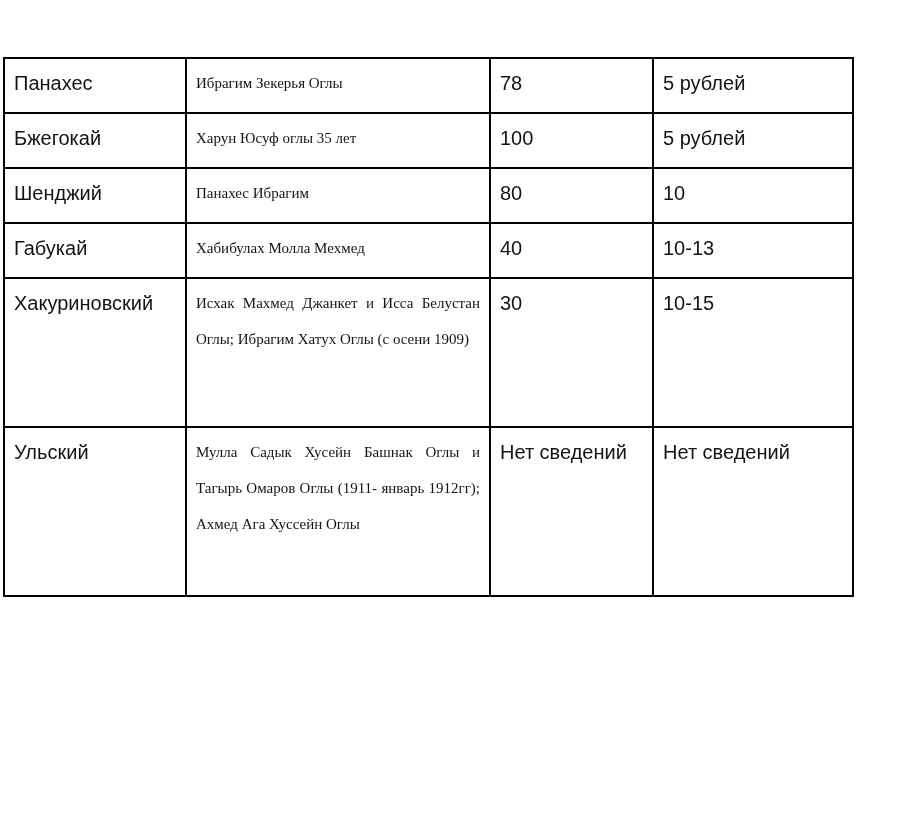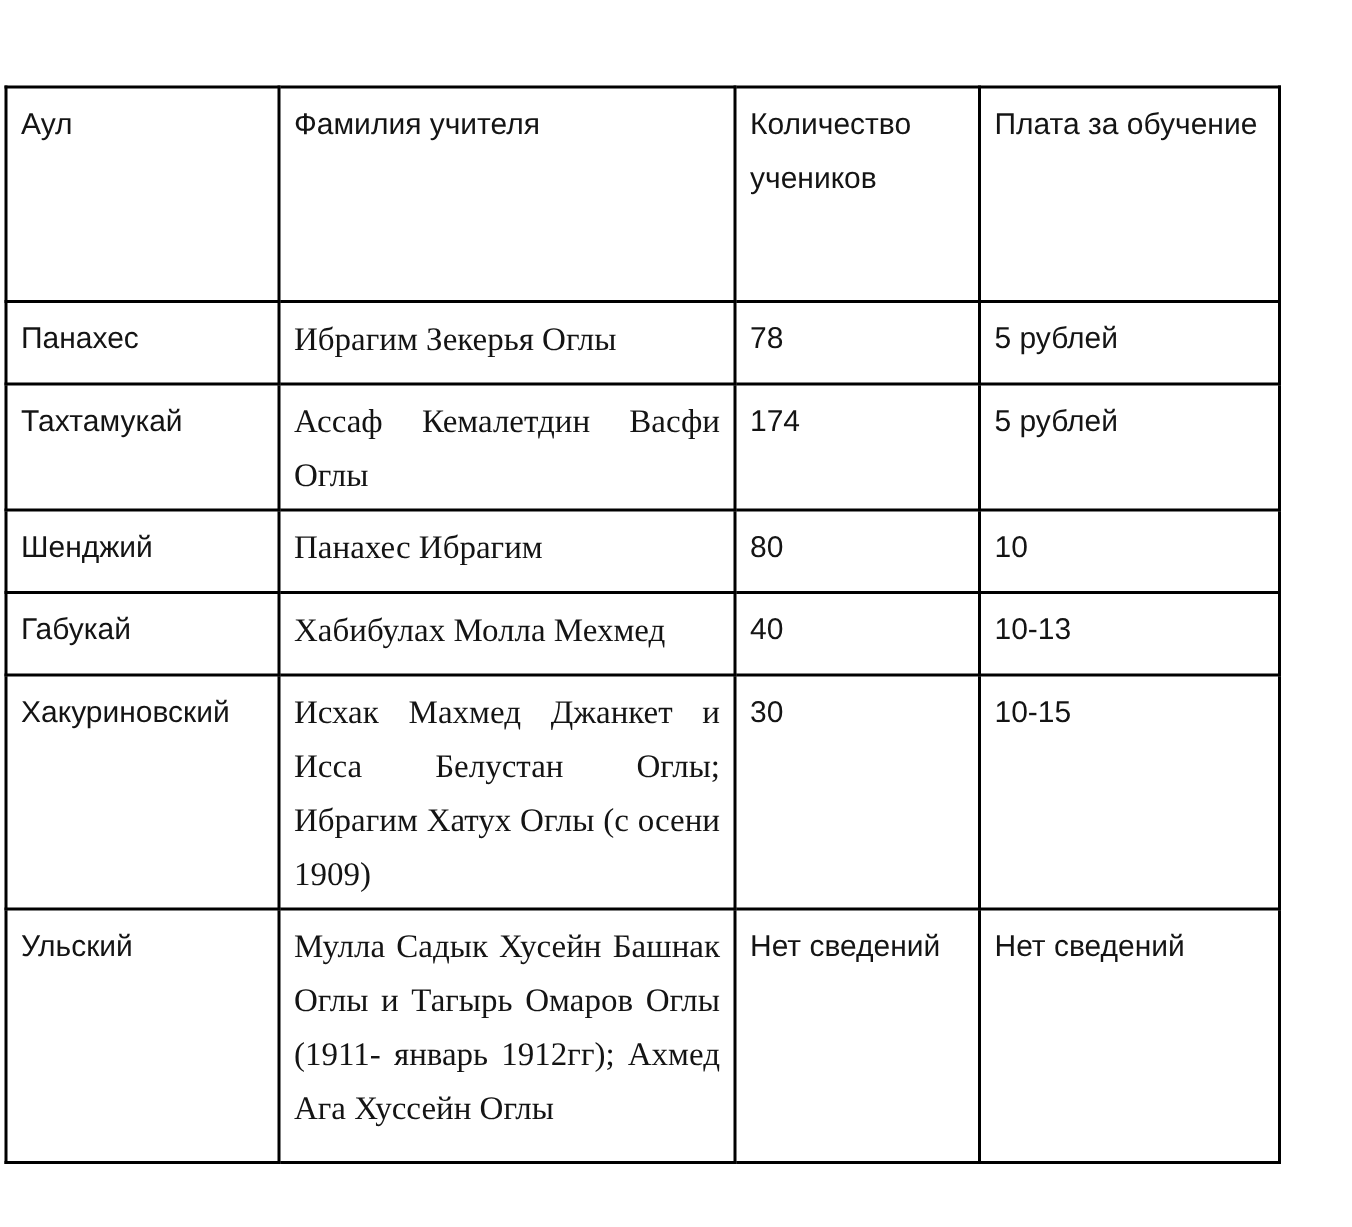--- a/index.html
+++ b/index.html
@@ -39,62 +39,56 @@
     line-height: 36px;
     text-align: left;
   }
   
   th.just {
     text-align: justify;
   }
   
   td.serif {
     font-family: "Liberation Serif", "DejaVu Serif", serif;
-    font-size: 22px;
+    font-size: 15px;
     line-height: 36px;
     text-align: justify;
   }
   tr.h-header { height: 143px; }
   tr.h-single { height: 55px; }
   tr.h-three  { height: 149px; margin-left: 40px; }
   tr.h-four   { height: 169px; }
 </style>
 </head>
 <body>
 
 <div class="page">
   <table class="doc-table">
     <colgroup>
       <col style="width:182px">
       <col style="width:304px">
       <col style="width:163px">
       <col style="width:200px">
     </colgroup>
     <tbody>
-      <tr class="h-header">
-        <th>Аул</th>
-        <th>Фамилия учителя</th>
-        <th>Количество учеников</th>
-        <th class="just">Плата за обучение</th>
-      </tr>
 
       <tr class="h-single">
         <td class="sans">Панахес</td>
         <td class="serif">Ибрагим Зекерья Оглы</td>
         <td class="sans">78</td>
         <td class="sans">5 рублей</td>
       </tr>
 
-
       <tr class="h-single">
-        <td class="sans">Тахтамукай</td>
-        <td class="serif">Ассаф Кемалетдин Васфи Оглы</td>
-        <td class="sans">174</td>
+        <td class="sans">Бжегокай</td>
+        <td class="serif">Харун Юсуф оглы 35 лет</td>
+        <td class="sans">100</td>
         <td class="sans">5 рублей</td>
       </tr>
+
 
       <tr class="h-single">
         <td class="sans">Шенджий</td>
         <td class="serif">Панахес Ибрагим</td>
         <td class="sans">80</td>
         <td class="sans">10</td>
       </tr>
 
       <tr class="h-single">
         <td class="sans">Габукай</td>

